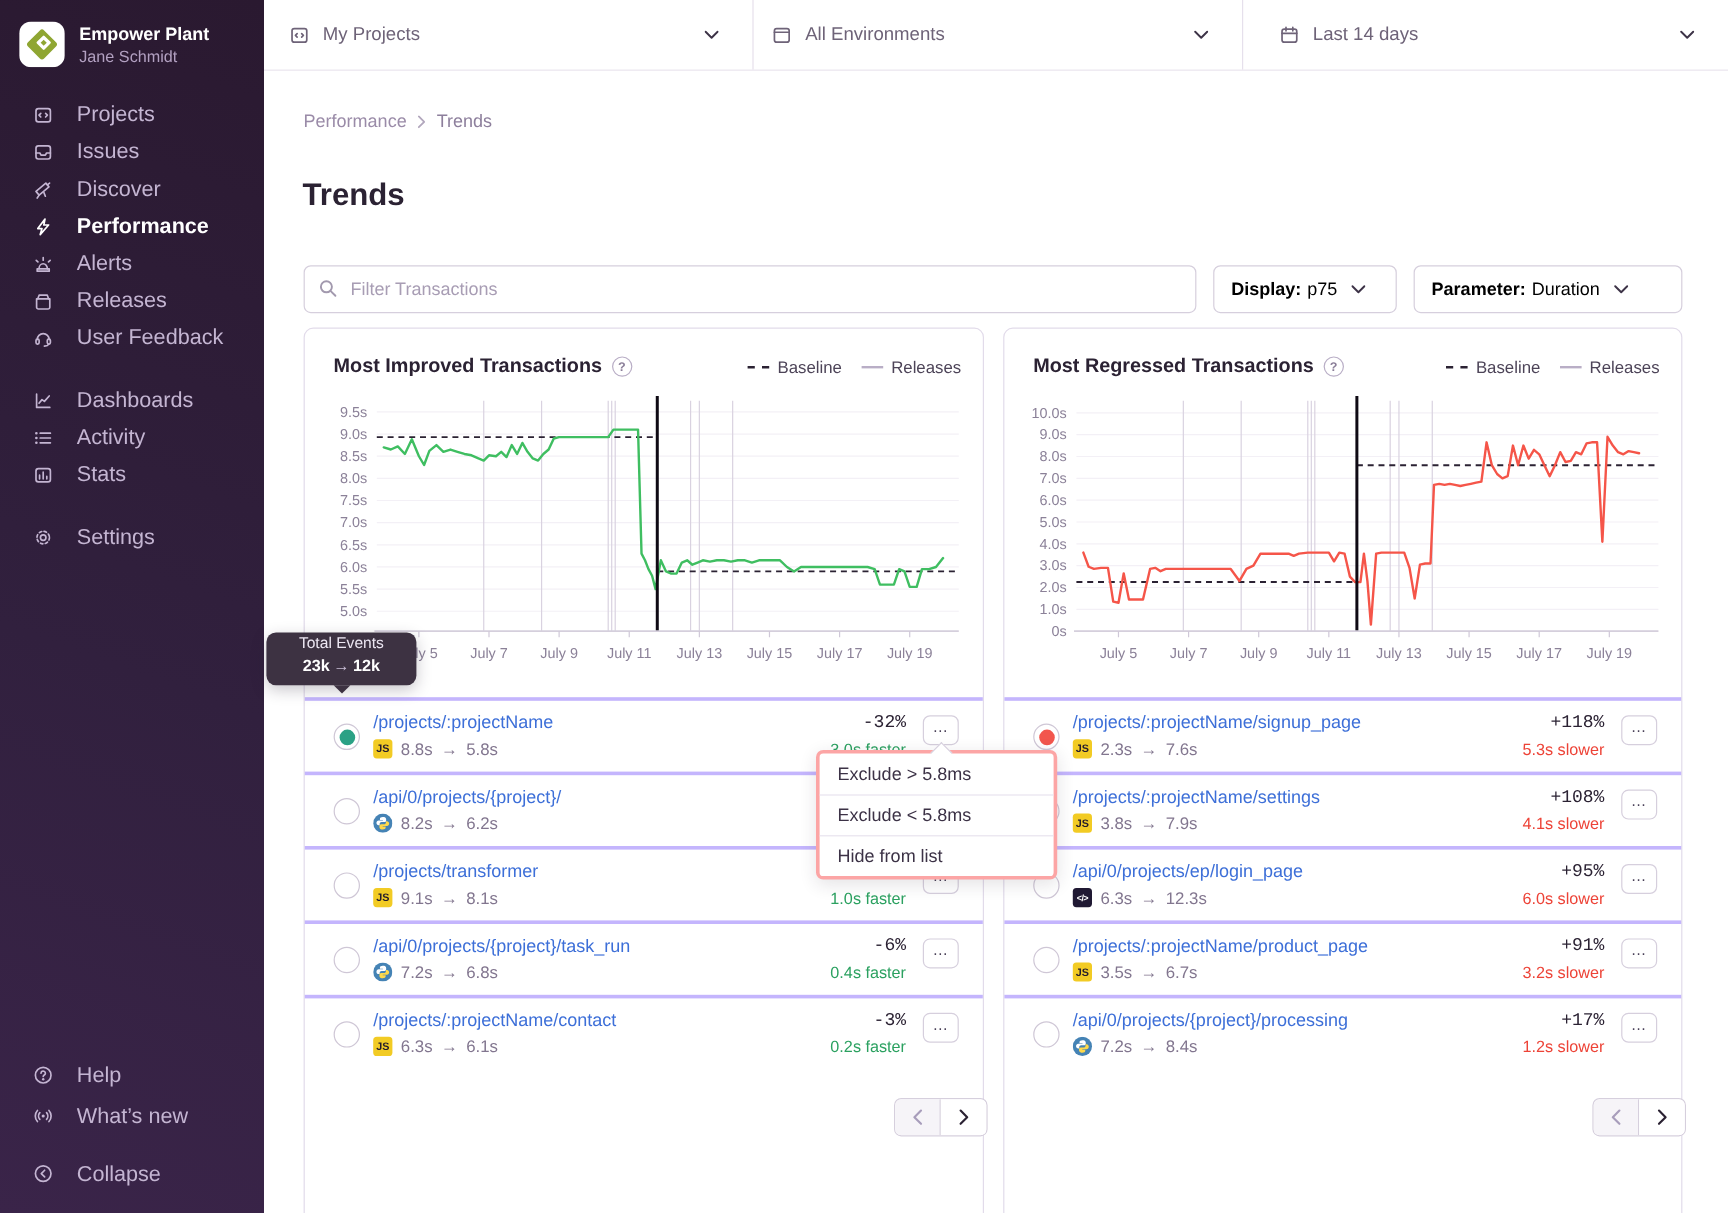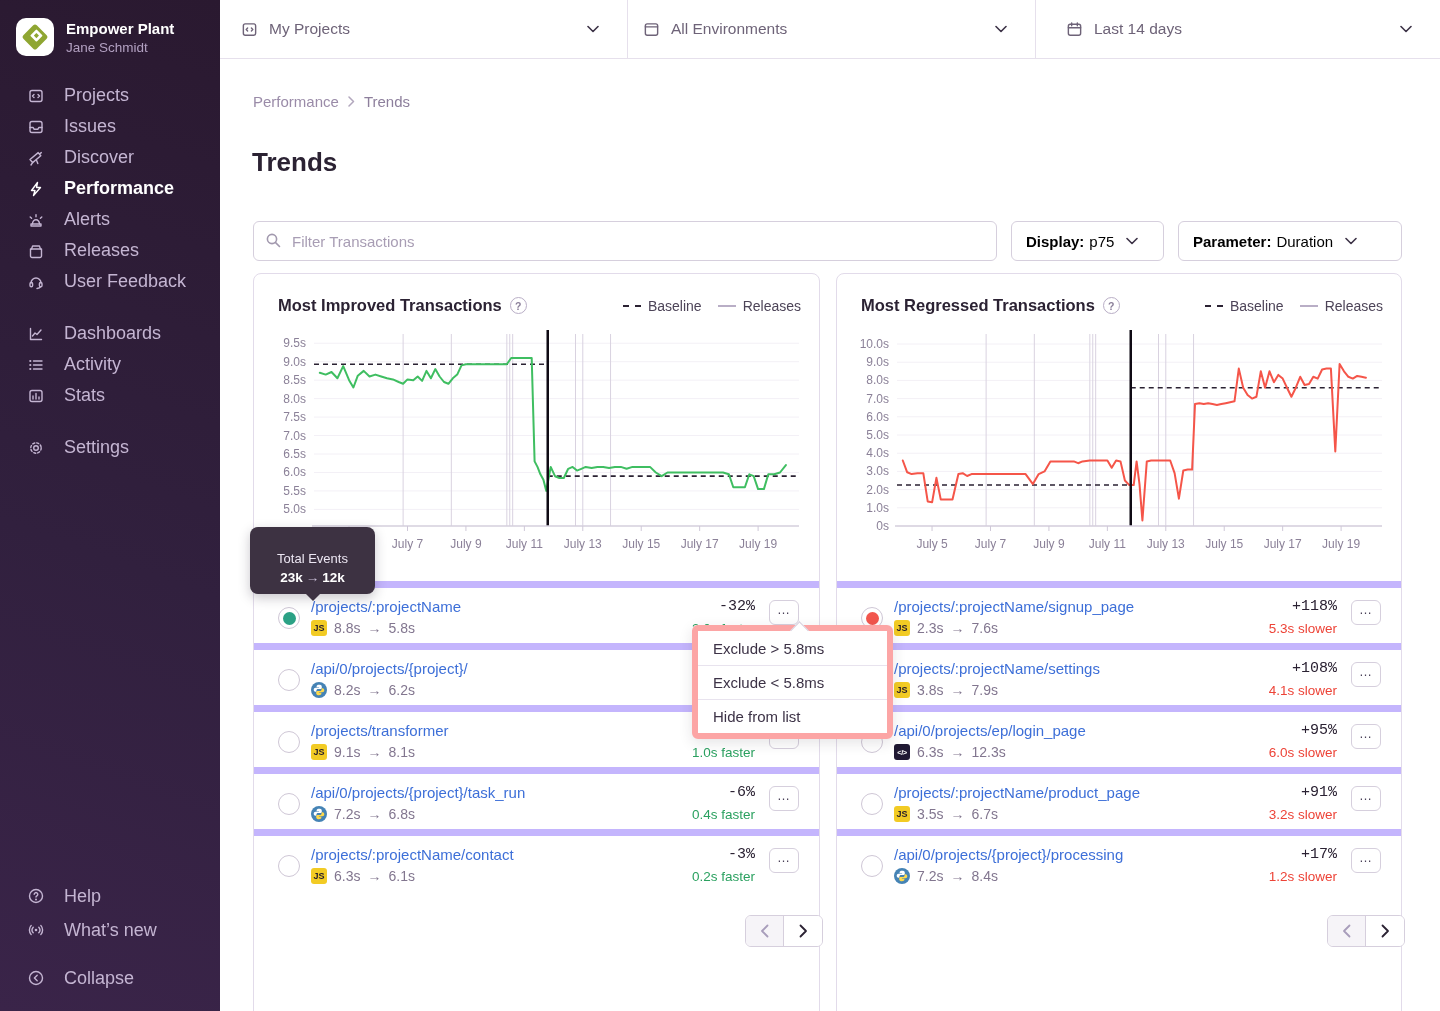--- a/index.html
+++ b/index.html
@@ -62,21 +62,21 @@
     color:#8b7f99; font-size:10.5px; font-weight:700; display:inline-flex; align-items:center;
     justify-content:center; margin-left:8px; cursor:pointer; }
   .legend { margin-left:auto; display:flex; align-items:center; gap:16px; font-size:14px; color:#4d4458; }
   .legend .litem { display:flex; align-items:center; gap:7px; }
   .sw-baseline { width:18px; border-top:2px dashed #2b2233; display:inline-block; }
   .sw-release  { width:18px; border-top:2px solid #b9aec6; display:inline-block; }
 
   .chart-svg { position:absolute; left:8px; top:46px; }
 
   .rows { position:absolute; left:0; right:0; top:307px; }
-  .t-row { position:relative; height:62px; border-top:7px solid #c4b5fd; }
+  .t-row { position:relative; height:62px; border-top:3px solid #c4b5fd; }
   .radio { position:absolute; left:24px; top:19px; width:22px; height:22px; border-radius:50%;
     border:1.5px solid #cfc7d6; background:#fff; display:flex; align-items:center; justify-content:center; cursor:pointer; }
   .radio.sel::after { content:""; width:13px; height:13px; border-radius:50%; background:var(--accent); }
   .t-url { position:absolute; left:57px; top:10px; font-size:15px; color:#3d6fd8; text-decoration:none; cursor:pointer; white-space:nowrap; }
   .t-sub { position:absolute; left:57px; top:32px; display:flex; align-items:center; gap:7px;
     font-size:14px; color:#82768f; }
   .badge { width:16px; height:16px; display:inline-flex; align-items:center; justify-content:center;
     border-radius:3px; font-size:9px; font-weight:700; }
   .badge.js { background:#f2cb24; color:#241c2c; }
   .badge.code { background:#201933; color:#fff; font-size:7.5px; letter-spacing:-.5px; }
@@ -92,31 +92,31 @@
   
   .pager { position:absolute; top:856px; display:flex; border:1px solid #d6cfdd; border-radius:6px;
     overflow:hidden; background:#fff; }
   .pager-left { left:525px; } .pager-right { left:1107px; }
   .pager .pg { width:38px; height:30px; display:flex; align-items:center; justify-content:center;
     background:#fff; border:none; cursor:pointer; }
   .pager .pg.prev { border-right:1px solid #d6cfdd; background:#f6f4f8; }
 
   
   .chart-tooltip { position:absolute; left:2px; top:468px; width:125px; background:#3d3242;
-    border-radius:8px; padding:24px 6px 9px; text-align:center; z-index:40;
-    box-shadow:0 4px 12px rgba(40,30,50,.25);margin-left:28px; }
+    border-radius:8px; padding:1px 6px 9px; text-align:center; z-index:40;
+    box-shadow:0 4px 12px rgba(40,30,50,.25); }
   .chart-tooltip .tt-title { color:#ece6f2; font-size:13px; font-weight:500; }
   .chart-tooltip .tt-vals { color:#fff; font-size:13.5px; font-weight:700; margin-top:4px; }
   .chart-tooltip .tt-arrow { color:#c9bed6; font-weight:400; padding:0 3px; }
   .chart-tooltip::after { content:""; position:absolute; top:100%; left:56px;
     border:7px solid transparent; border-top-color:#3d3242; }
 
   
-  .ctx-menu { position:absolute; left:472px; top:566px; width:201px; background:#fff;
-    border:6px solid #fca5a5; border-radius:6px; z-index:50;
+  .ctx-menu { position:absolute; left:460px; top:566px; width:201px; background:#fff;
+    border:3px solid #fca5a5; border-radius:6px; z-index:50;
     box-shadow:0 4px 14px rgba(40,30,50,.12); }
   .ctx-menu::before { content:""; position:absolute; top:-7px; left:95px; width:12px; height:12px;
     background:#fff; border-left:1px solid #d6cfdd; border-top:1px solid #d6cfdd; transform:rotate(45deg); }
   .ctx-item { height:34px; display:flex; align-items:center; padding:0 15px; font-size:15px;
     color:#3c3246; cursor:pointer; }
   .ctx-item + .ctx-item { border-top:1px solid #e8e3ee; }
 
   svg { display:block; }
 </style>
 </head>

